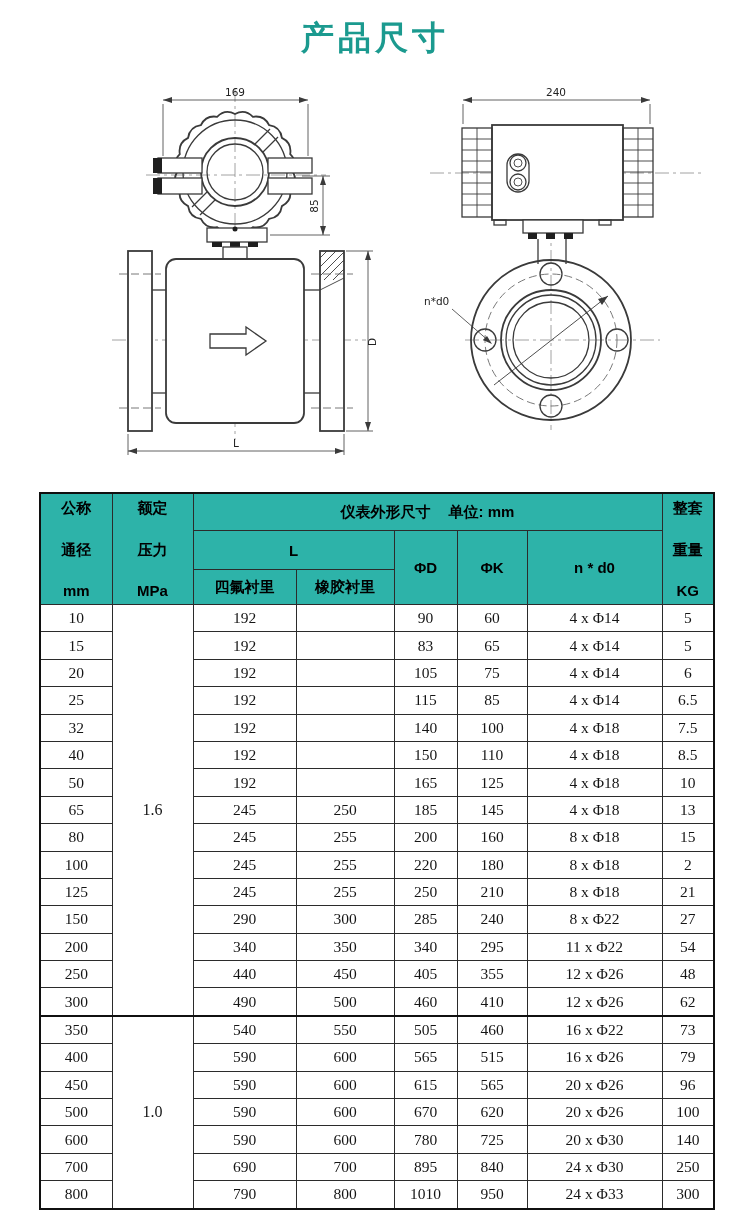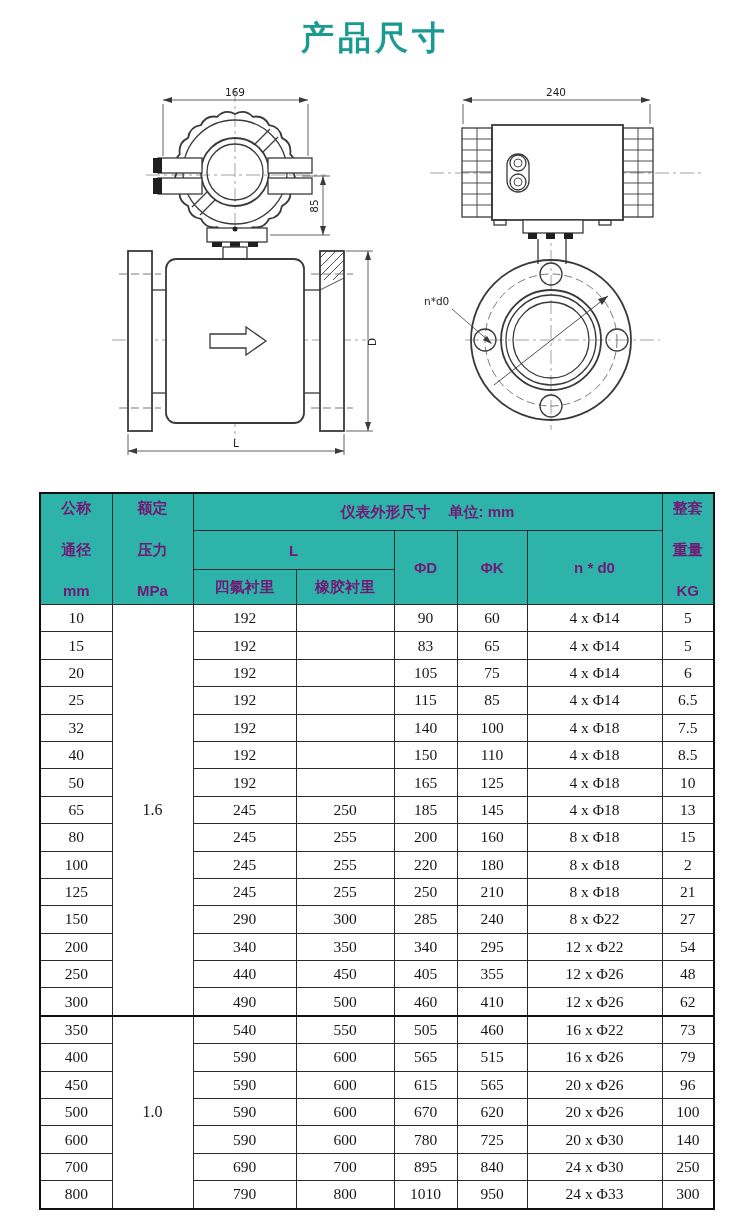--- a/index.html
+++ b/index.html
@@ -17,21 +17,21 @@
   .cline { stroke:#8a8a8a; stroke-width:0.8; fill:none; stroke-dasharray:14 4 3 4; }
   .dashc { stroke:#6a6a6a; stroke-width:0.9; fill:none; stroke-dasharray:8 4; }
   .dim  { stroke:#3a3a3a; stroke-width:0.8; fill:none; }
   .dimtxt { font-family:"DejaVu Sans", sans-serif; font-size:10.5px; fill:#222; }
   .arr { fill:#3a3a3a; stroke:none; }
 
   table.spec { position:absolute; top:492px; left:39px; border-collapse:collapse;
                table-layout:fixed; border:2.5px solid #101010; }
   table.spec th, table.spec td { border:1px solid #2b2b2b; padding:0;
                text-align:center; vertical-align:middle; }
-  table.spec thead th { background:var(--thead-bg,#2db3a9); color:#701a75;
+  table.spec thead th { background:var(--thead-bg,#2db3a9); color:#000000;
                font-size:15px; font-weight:bold; }
   table.spec thead tr.h1 th { height:36px; }
   table.spec thead tr.h2 th { height:38px; }
   table.spec thead tr.h3 th { height:34px; }
   .hcell { display:flex; flex-direction:column; justify-content:space-between;
            align-items:center; height:100px; padding:5px 0; }
   .dims-line span.unit-gap { margin-left:18px; }
   table.spec tbody td { height:26.4px; font-family:"Liberation Serif", serif;
            font-size:15.5px; color:#151515; }
   table.spec tbody td.pressure { font-size:16px;margin-left:32px; }
@@ -372,21 +372,21 @@
           <td>240</td>
           <td>8 x Φ22</td>
           <td>27</td>
         </tr>
         <tr>
           <td>200</td>
           <td>340</td>
           <td>350</td>
           <td>340</td>
           <td>295</td>
-          <td>12 x Φ22</td>
+          <td>11 x Φ22</td>
           <td>54</td>
         </tr>
         <tr>
           <td>250</td>
           <td>440</td>
           <td>450</td>
           <td>405</td>
           <td>355</td>
           <td>12 x Φ26</td>
           <td>48</td>

